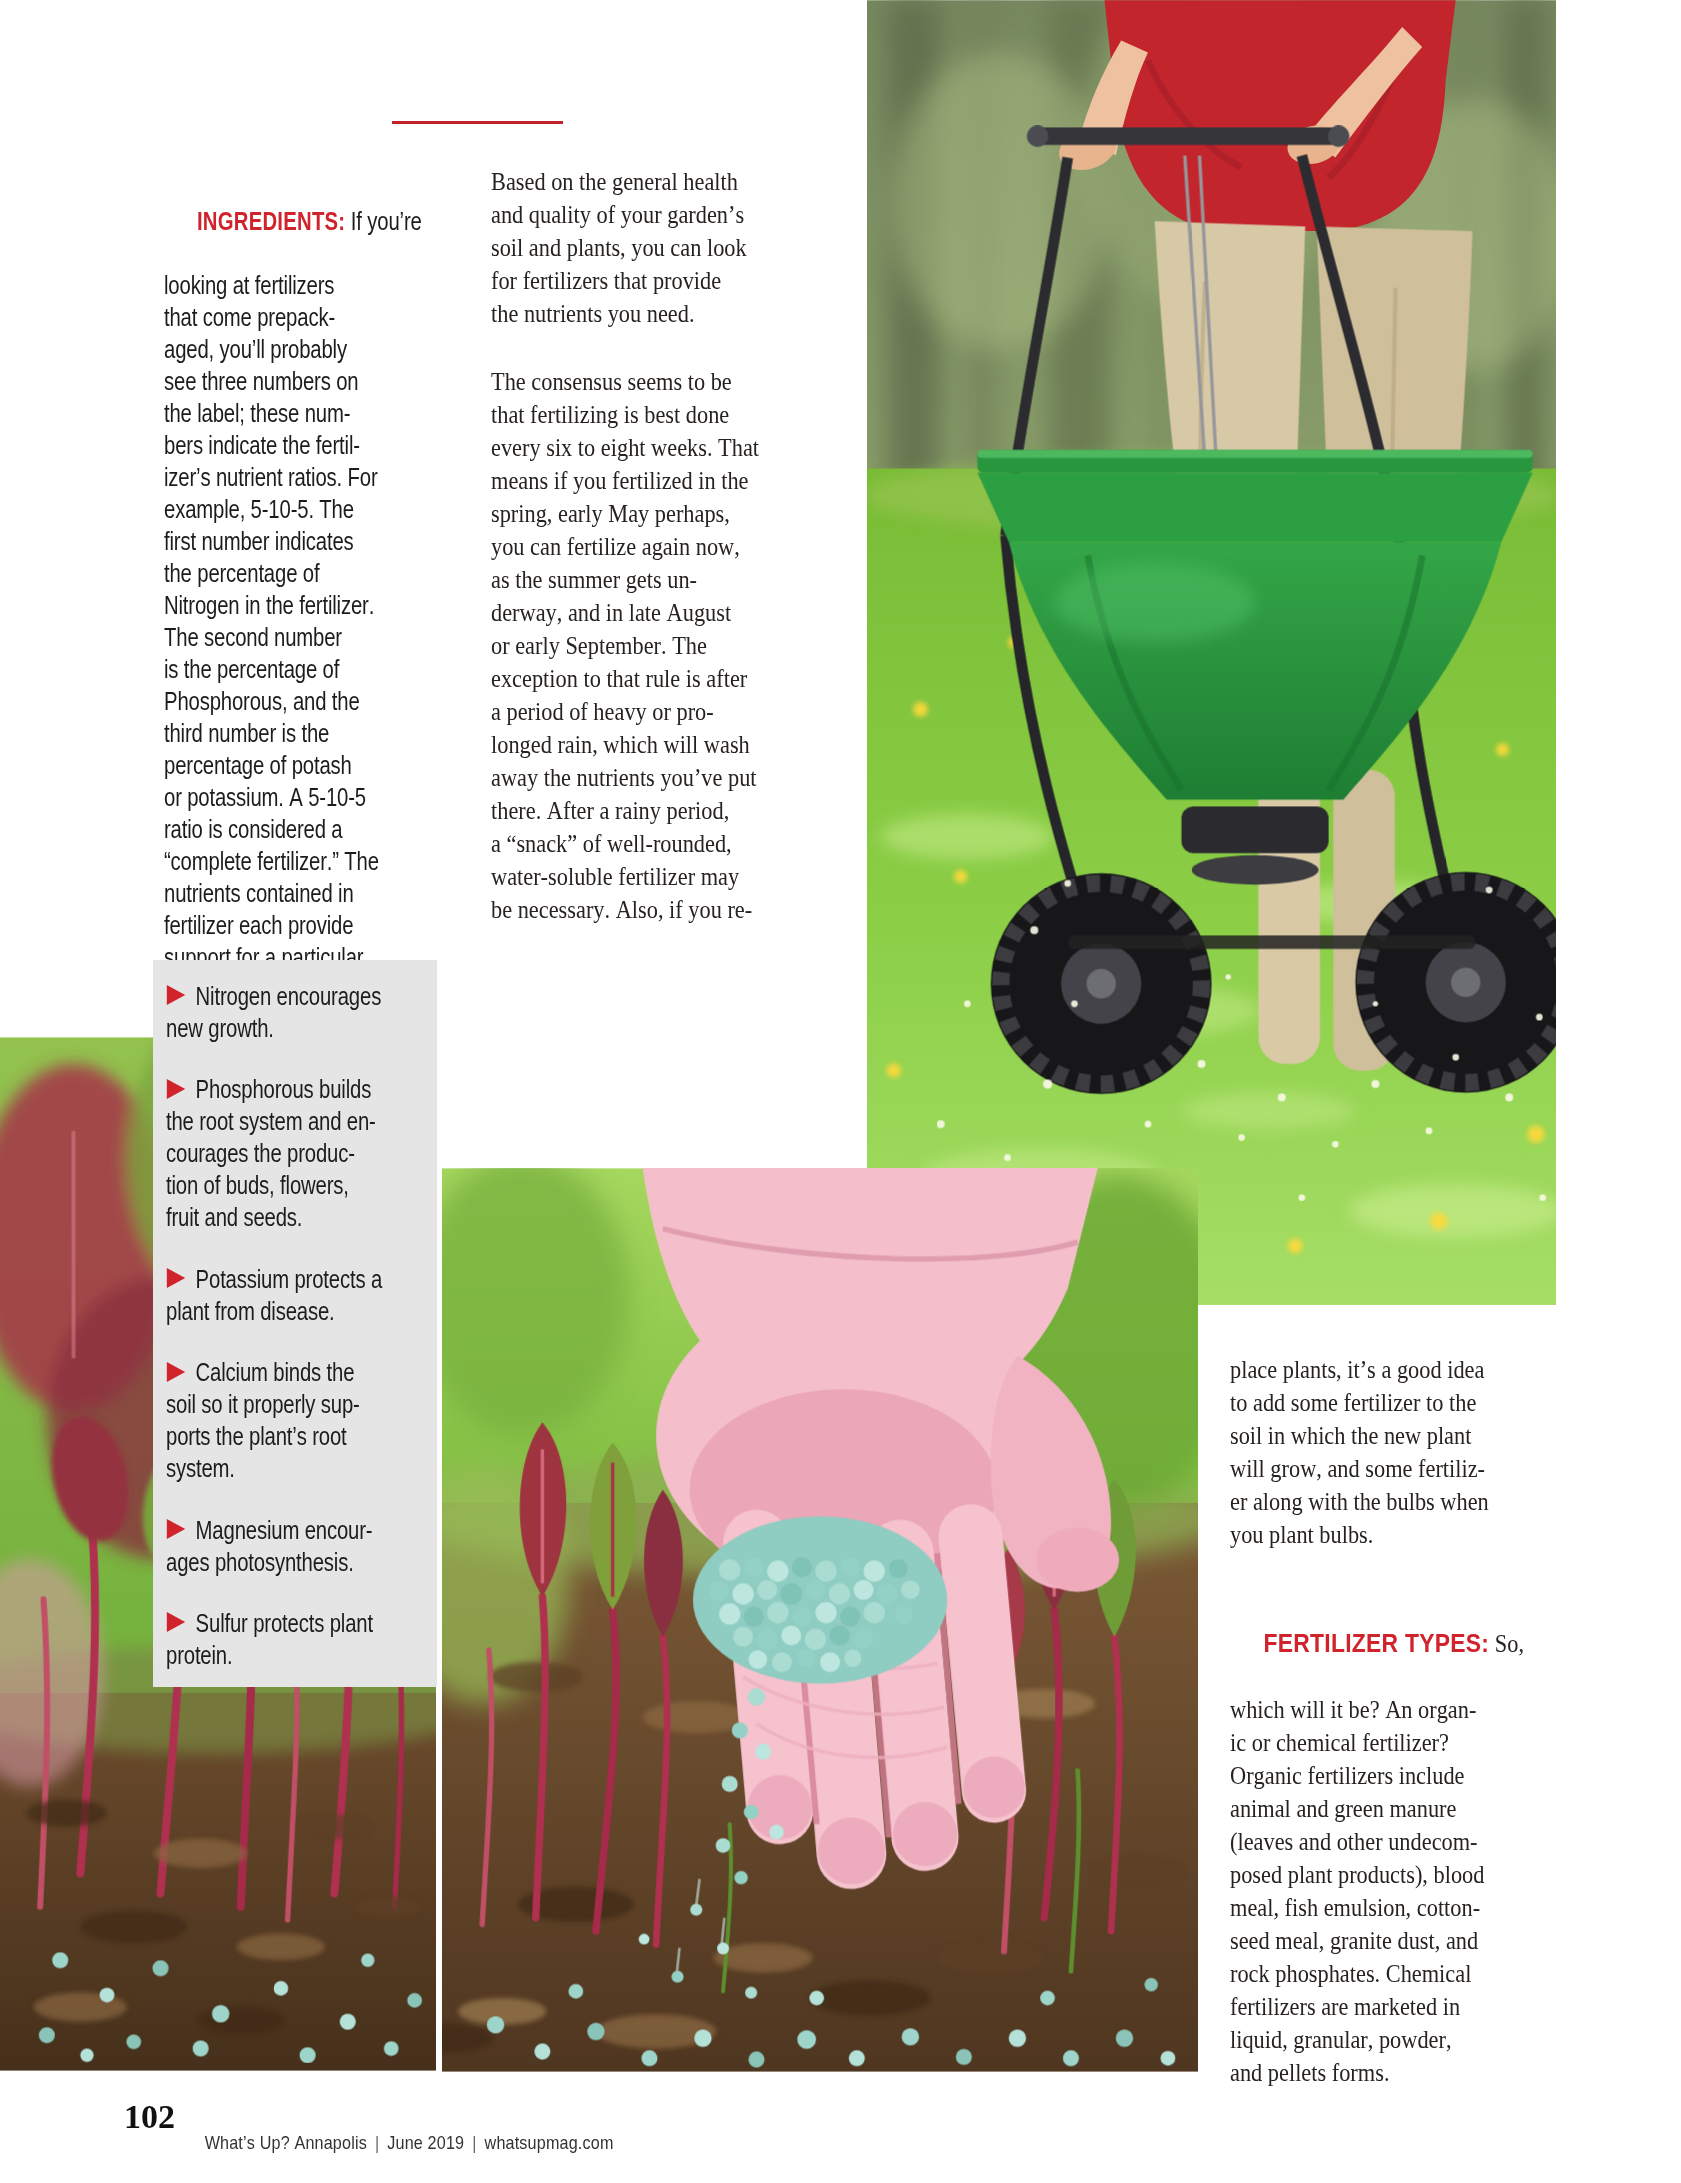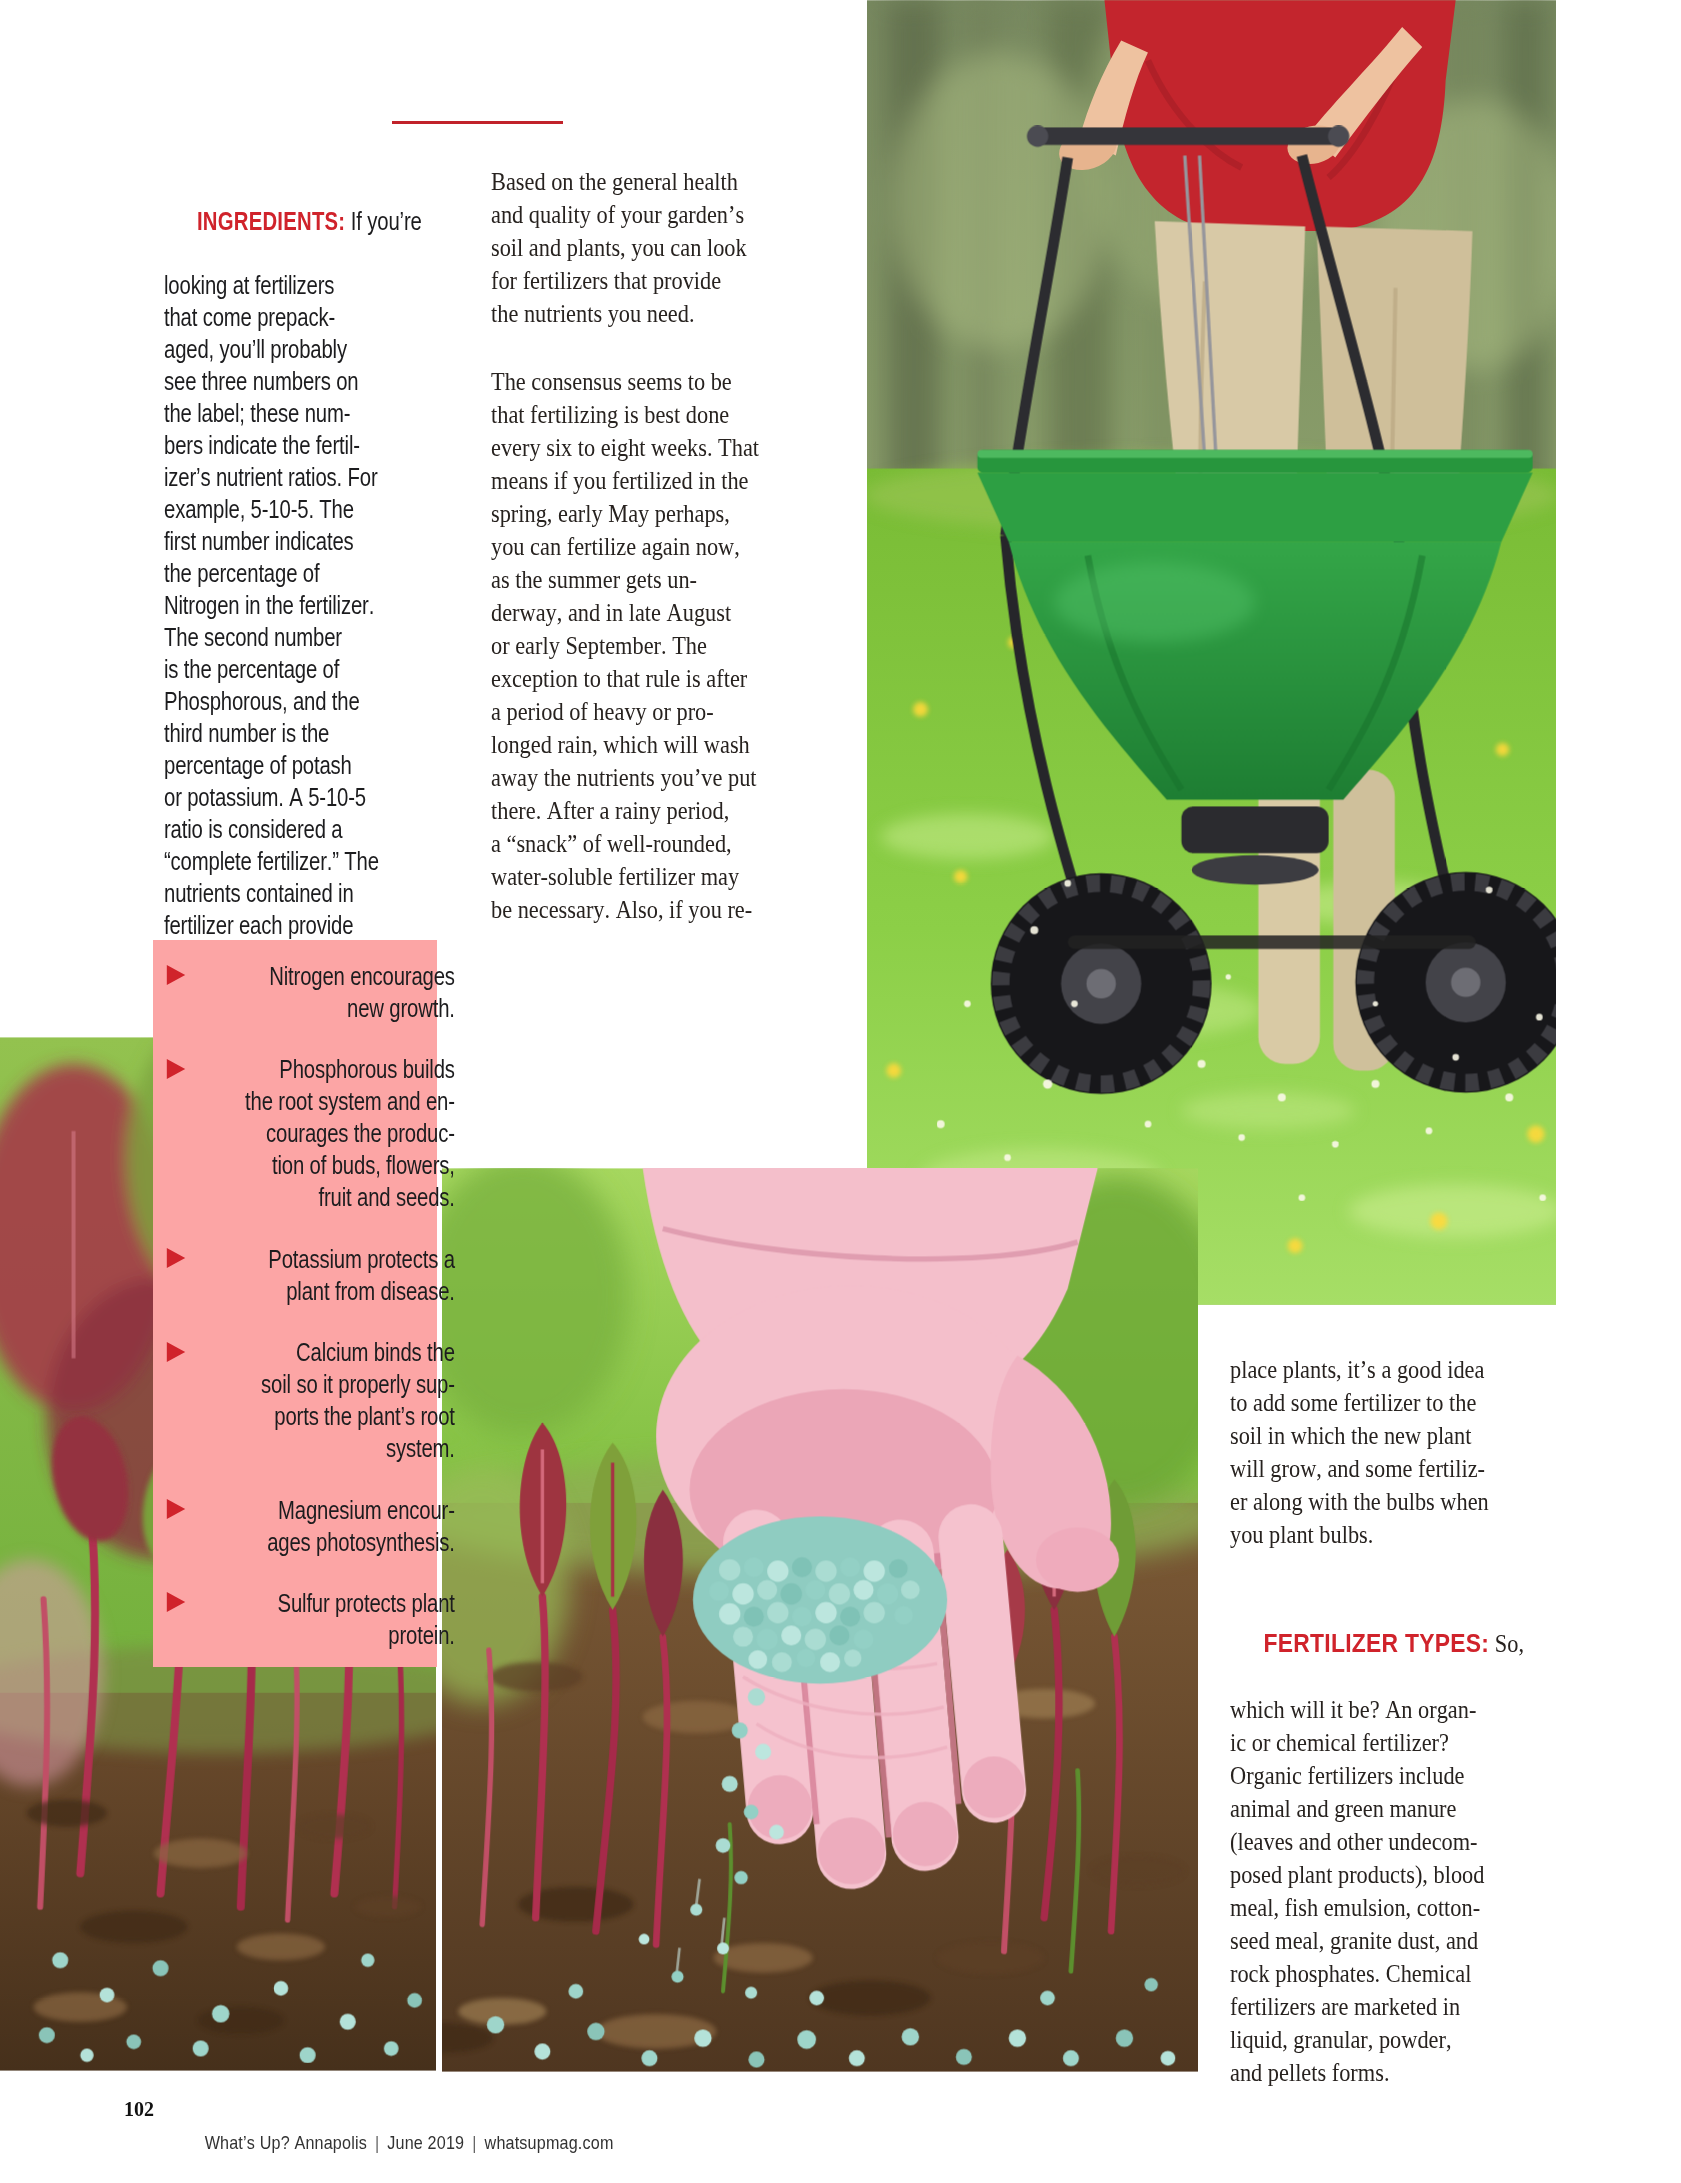--- a/index.html
+++ b/index.html
@@ -28,38 +28,38 @@
 
   
   #header{position:absolute;left:191px;top:78px;width:576px;text-align:center;}
   #header .g{font-family:"Liberation Serif",serif;font-weight:bold;font-size:27px;
              letter-spacing:1.3px;color:#151515;}
   #header .d{font-family:"Liberation Sans",sans-serif;font-size:25px;letter-spacing:2.7px;
              color:#9b9b9b;margin-left:10.7px;}
   #header-rule{position:absolute;left:392px;top:121px;width:171px;height:3.3px;background:#c1222a;}
 
   
-  #bullet-box{position:absolute;left:153px;top:940px;width:284px;height:727px;background:#fca5a5;text-align:right;}
+  #bullet-box{position:absolute;left:153px;top:960px;width:284px;height:727px;background:#e5e5e5;}
   #bullet-list{position:absolute;left:13.4px;top:20px;width:361px;transform:scaleX(.80);transform-origin:left top;
                font-family:"Liberation Sans",sans-serif;font-size:25.4px;line-height:32px;color:#1c1c1e;letter-spacing:-0.2px;}
   .bullet{position:relative;margin-bottom:29.4px;}
   .bullet:last-child{margin-bottom:0;}
   .tri{position:absolute;left:1.3px;top:5.4px;width:0;height:0;
        border-left:23px solid #d0232b;border-top:10.7px solid transparent;border-bottom:10.7px solid transparent;}
   .bullet .ln:first-child{text-indent:37px;}
 
   
   .photo{position:absolute;display:block;}
   #photo-spreader{left:867px;top:0px;}
   #photo-left{left:0px;top:1037px;}
   #photo-glove{left:442px;top:1168px;}
 
   
   #footer-num{position:absolute;left:124px;top:2098px;font-family:"Liberation Serif",serif;
-              font-weight:bold;font-size:20px;color:#111;}
+              font-weight:bold;font-size:34px;color:#111;}
   #footer-meta{position:absolute;left:186px;top:2110px;transform:scaleX(.85);transform-origin:left top;
                font-family:"Liberation Sans",sans-serif;font-size:19px;color:#333;letter-spacing:0.2px;white-space:pre;}
   #footer-meta .sep{color:#666;margin:0 9.4px;}
 </style>
 </head>
 <body>
 
 <div class="page">
 
   <svg id="photo-spreader" class="photo" width="689" height="1305" viewBox="0 0 1030 1950">

